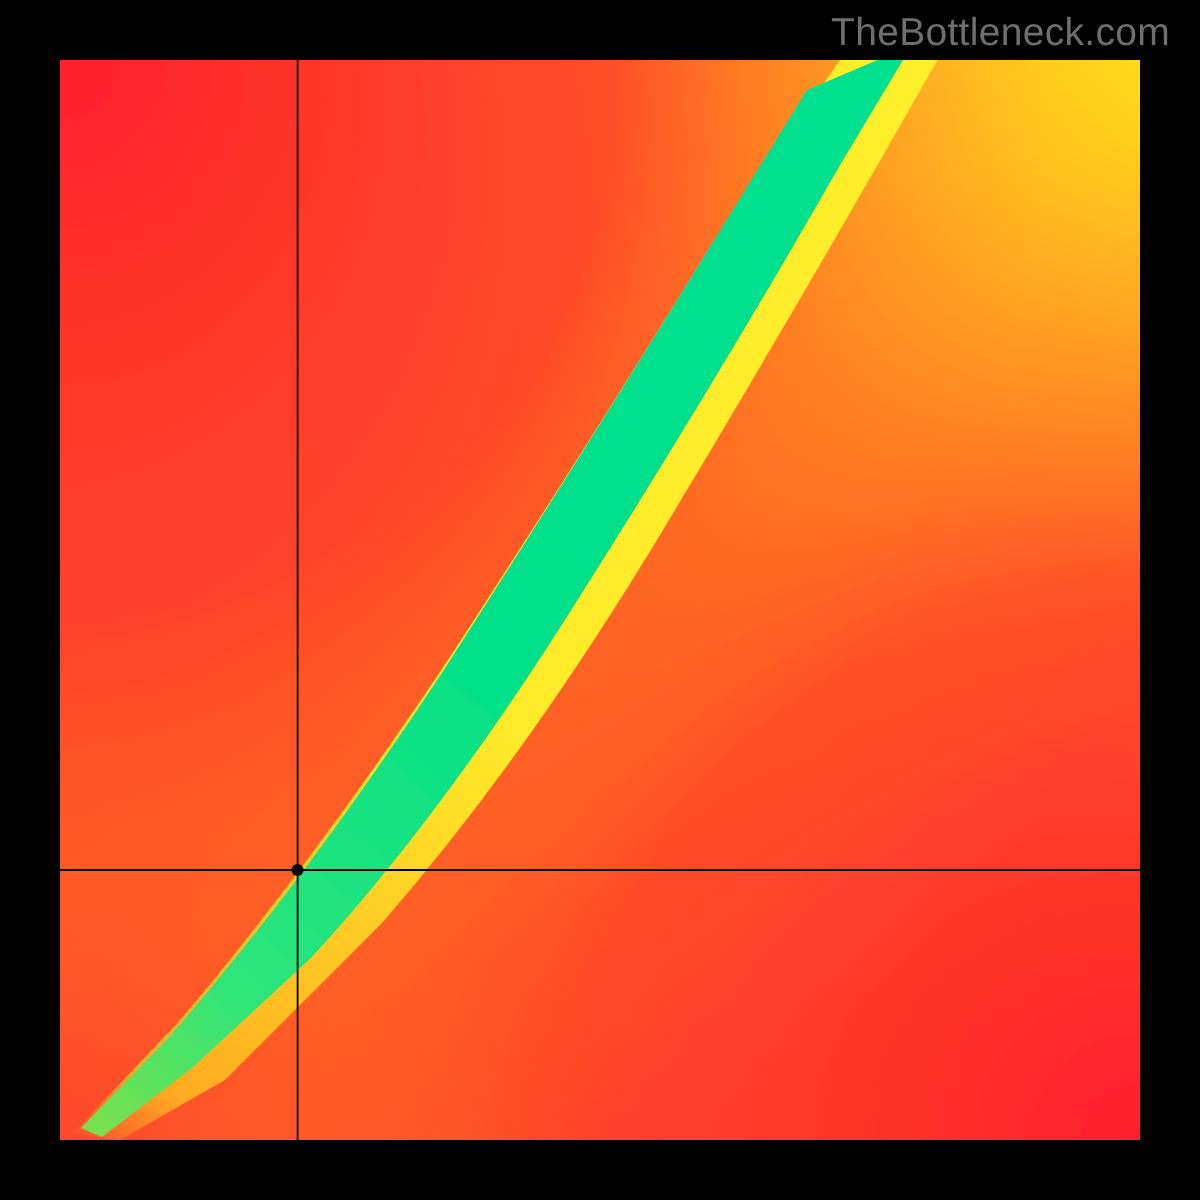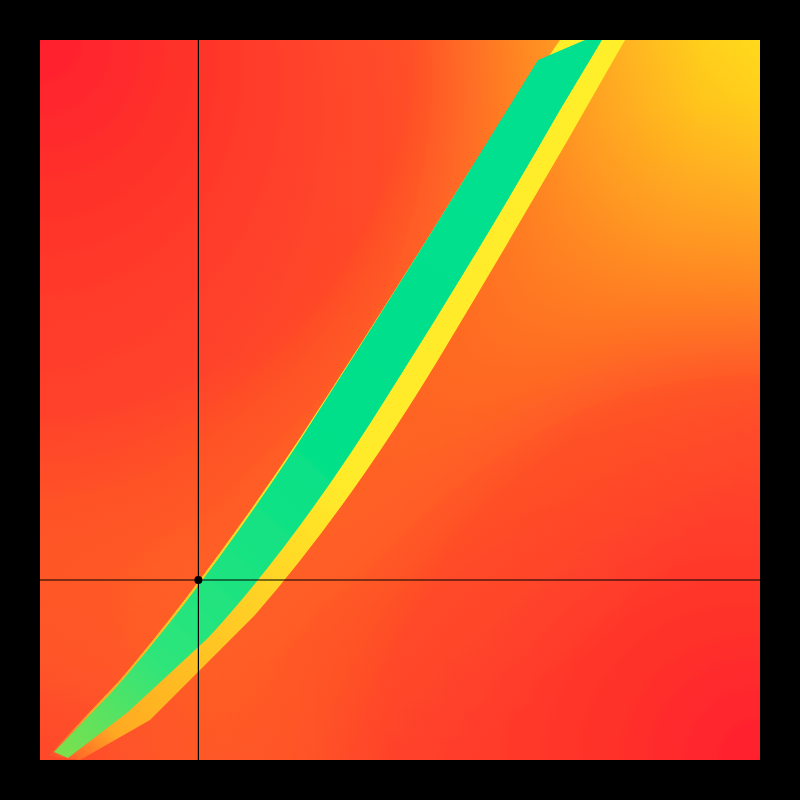--- a/index.html
+++ b/index.html
@@ -41,20 +41,21 @@
   }
   .marker {
     fill: #000;
   }
 </style>
 </head>
 <body>
 
 <div class="frame">
 
+  <div class="watermark">TheBottleneck.com</div>
 
   <svg class="plot" viewBox="0 0 720 720" preserveAspectRatio="none">
 
     <defs>
 
       <radialGradient id="baseGrad" cx="0" cy="1" r="1.45">
         <stop offset="0%" stop-color="#ff3a2e"></stop>
         <stop offset="30%" stop-color="#ff5a2a"></stop>
         <stop offset="55%" stop-color="#ff9a1f"></stop>
         <stop offset="78%" stop-color="#ffd21f"></stop>

